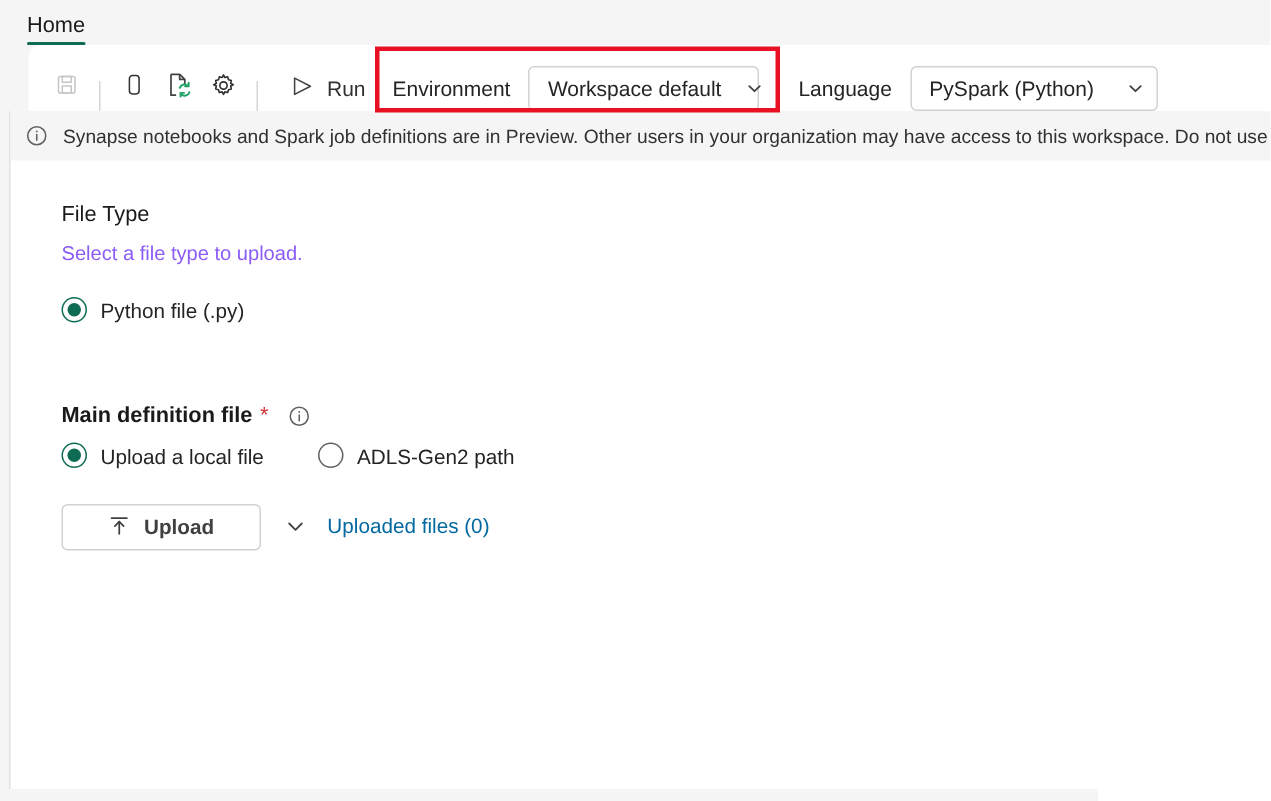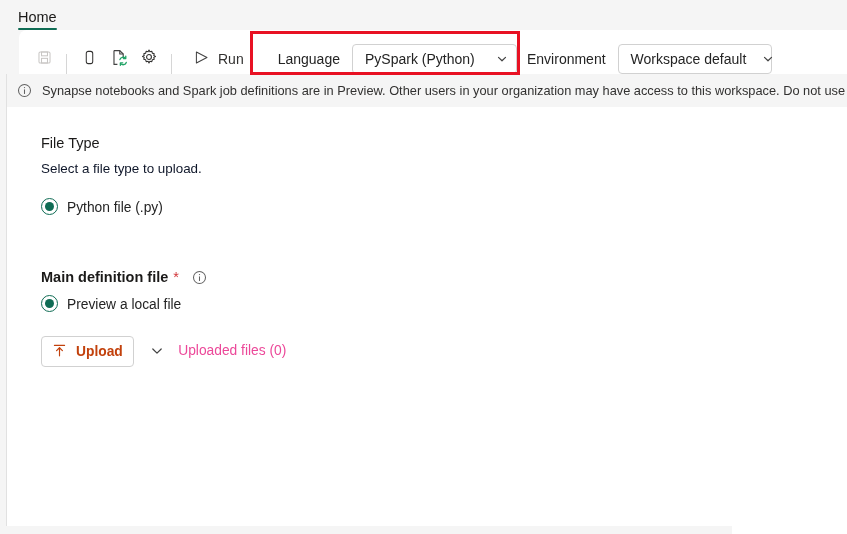--- a/index.html
+++ b/index.html
@@ -125,21 +125,21 @@
   .content { padding: 28px 0 0 34px; }
 
   h2.section-title {
     font-size: 14.5px;
     font-weight: normal;
     color: #1b1a19;
     margin-bottom: 10px;
   }
   .section-desc {
     font-size: 13.4px;
-    color: #0f172a;
+    color: #8b5cf6;
     margin-bottom: 22px;
   }
 
   .radio-row { display: flex; align-items: center; gap: 36px; }
   .radio-opt {
     display: flex; align-items: flex-end; gap: 9px;
     cursor: pointer;
     font-size: 13.8px;
     color: #242424;
   }
@@ -170,35 +170,35 @@
   .req-title .title-text {
     font-size: 14.5px; font-weight: bold; color: #1b1a19;
   }
   .req-title .asterisk { color: #d13438; font-size: 14.5px; }
   .info-i { margin-left: 8px; display: flex; color: #616161; cursor: pointer; }
 
   .upload-btn {
     margin-top: 24px;
     display: inline-flex; align-items: center; gap: 9px;
     height: 31px;
-    padding: 0 10px;
+    padding: 0 30px;
     border: 1px solid #d1d1d1;
     border-radius: 4px;
     background: #ffffff;
     font-size: 13.8px;
     font-weight: bold;
-    color: #c2410c;
+    color: #404040;
     cursor: pointer;
   }
 
   .collapse-row {
     margin-top: 30px;
     display: inline-flex; align-items: center; gap: 14px;
     font-size: 13.8px;
-    color: #ec4899;
+    color: #0369a1;
     cursor: pointer;
     padding-left: 12px;
   }
   .collapse-row .chev { display: flex; color: #424242; }
 </style>
 </head>
 <body>
 
 <div class="app">
 
@@ -258,36 +258,36 @@
 
     <div class="tb-run" style="margin-left:6px;">
       <span>
         <svg width="17" height="17" viewBox="0 0 20 20" fill="none" stroke="#424242" stroke-width="1.2" stroke-linejoin="round">
           <path d="M4 3.6L16.4 10 4 16.4z"></path>
         </svg>
       </span>
       <span>Run</span>
     </div>
 
+    <div style="display:flex;align-items:center;gap:12px;margin-left:10px;">
+      <span class="field-label">Environment</span>
+      <div class="combo" style="width:154px;">
+        <span>Workspace default</span>
+        <span class="chev">
+          <svg width="12" height="12" viewBox="0 0 12 12" fill="none" stroke="currentColor" stroke-width="1.2" stroke-linecap="round" stroke-linejoin="round">
+              <path d="M2.5 4.4L6 7.8l3.5-3.4"></path>
+            </svg>
+        </span>
+      </div>
+    </div>
+
     <div style="display:flex;align-items:center;gap:12px;margin-left:26px;">
       <span class="field-label">Language</span>
       <div class="combo" style="width:165px;">
         <span>PySpark (Python)</span>
-        <span class="chev">
-          <svg width="12" height="12" viewBox="0 0 12 12" fill="none" stroke="currentColor" stroke-width="1.2" stroke-linecap="round" stroke-linejoin="round">
-              <path d="M2.5 4.4L6 7.8l3.5-3.4"></path>
-            </svg>
-        </span>
-      </div>
-    </div>
-
-    <div style="display:flex;align-items:center;gap:12px;margin-left:10px;">
-      <span class="field-label">Environment</span>
-      <div class="combo" style="width:154px;">
-        <span>Workspace default</span>
         <span class="chev">
           <svg width="12" height="12" viewBox="0 0 12 12" fill="none" stroke="currentColor" stroke-width="1.2" stroke-linecap="round" stroke-linejoin="round">
               <path d="M2.5 4.4L6 7.8l3.5-3.4"></path>
             </svg>
         </span>
       </div>
     </div>
   </div>
 
   <div class="highlight-box"></div>
@@ -329,21 +329,25 @@
             <circle cx="8" cy="8" r="6.4"></circle>
             <path d="M8 7.1v4.1" stroke-linecap="round"></path>
             <circle cx="8" cy="4.9" r="0.65" fill="currentColor" stroke="none"></circle>
           </svg>
         </span>
       </div>
 
       <div class="radio-row">
         <div class="radio-opt">
           <span class="radio-mark"></span>
-          <span>Preview a local file</span>
+          <span>Upload a local file</span>
+        </div>
+        <div class="radio-opt">
+          <span class="radio-mark off"></span>
+          <span>ADLS-Gen2 path</span>
         </div>
       </div>
 
       <div class="upload-btn">
         <span>
           <svg width="15" height="15" viewBox="0 0 16 16" fill="none" stroke="currentColor" stroke-width="1.25" stroke-linecap="round" stroke-linejoin="round">
             <path d="M2.6 2.6h10.8"></path>
             <path d="M8 5.1v8.6"></path>
             <path d="M4.9 8.2L8 5.1l3.1 3.1"></path>
           </svg>

